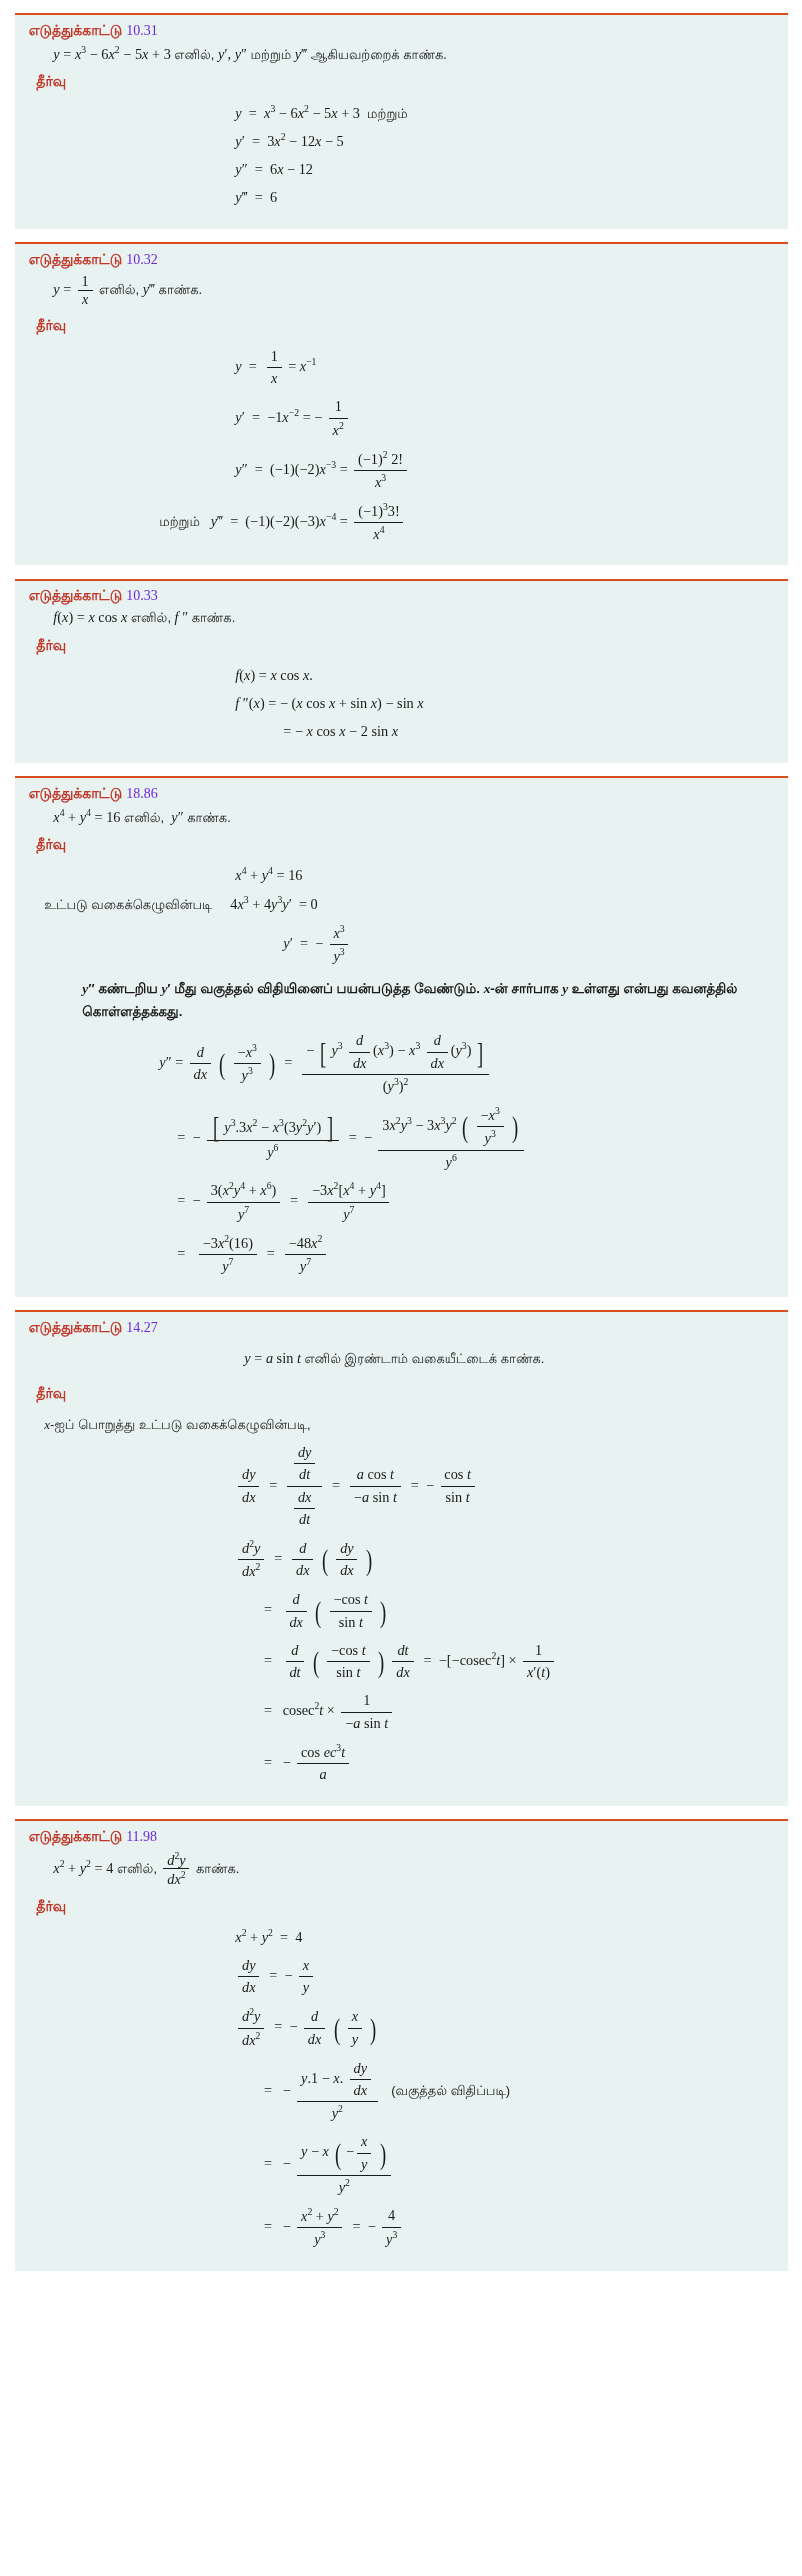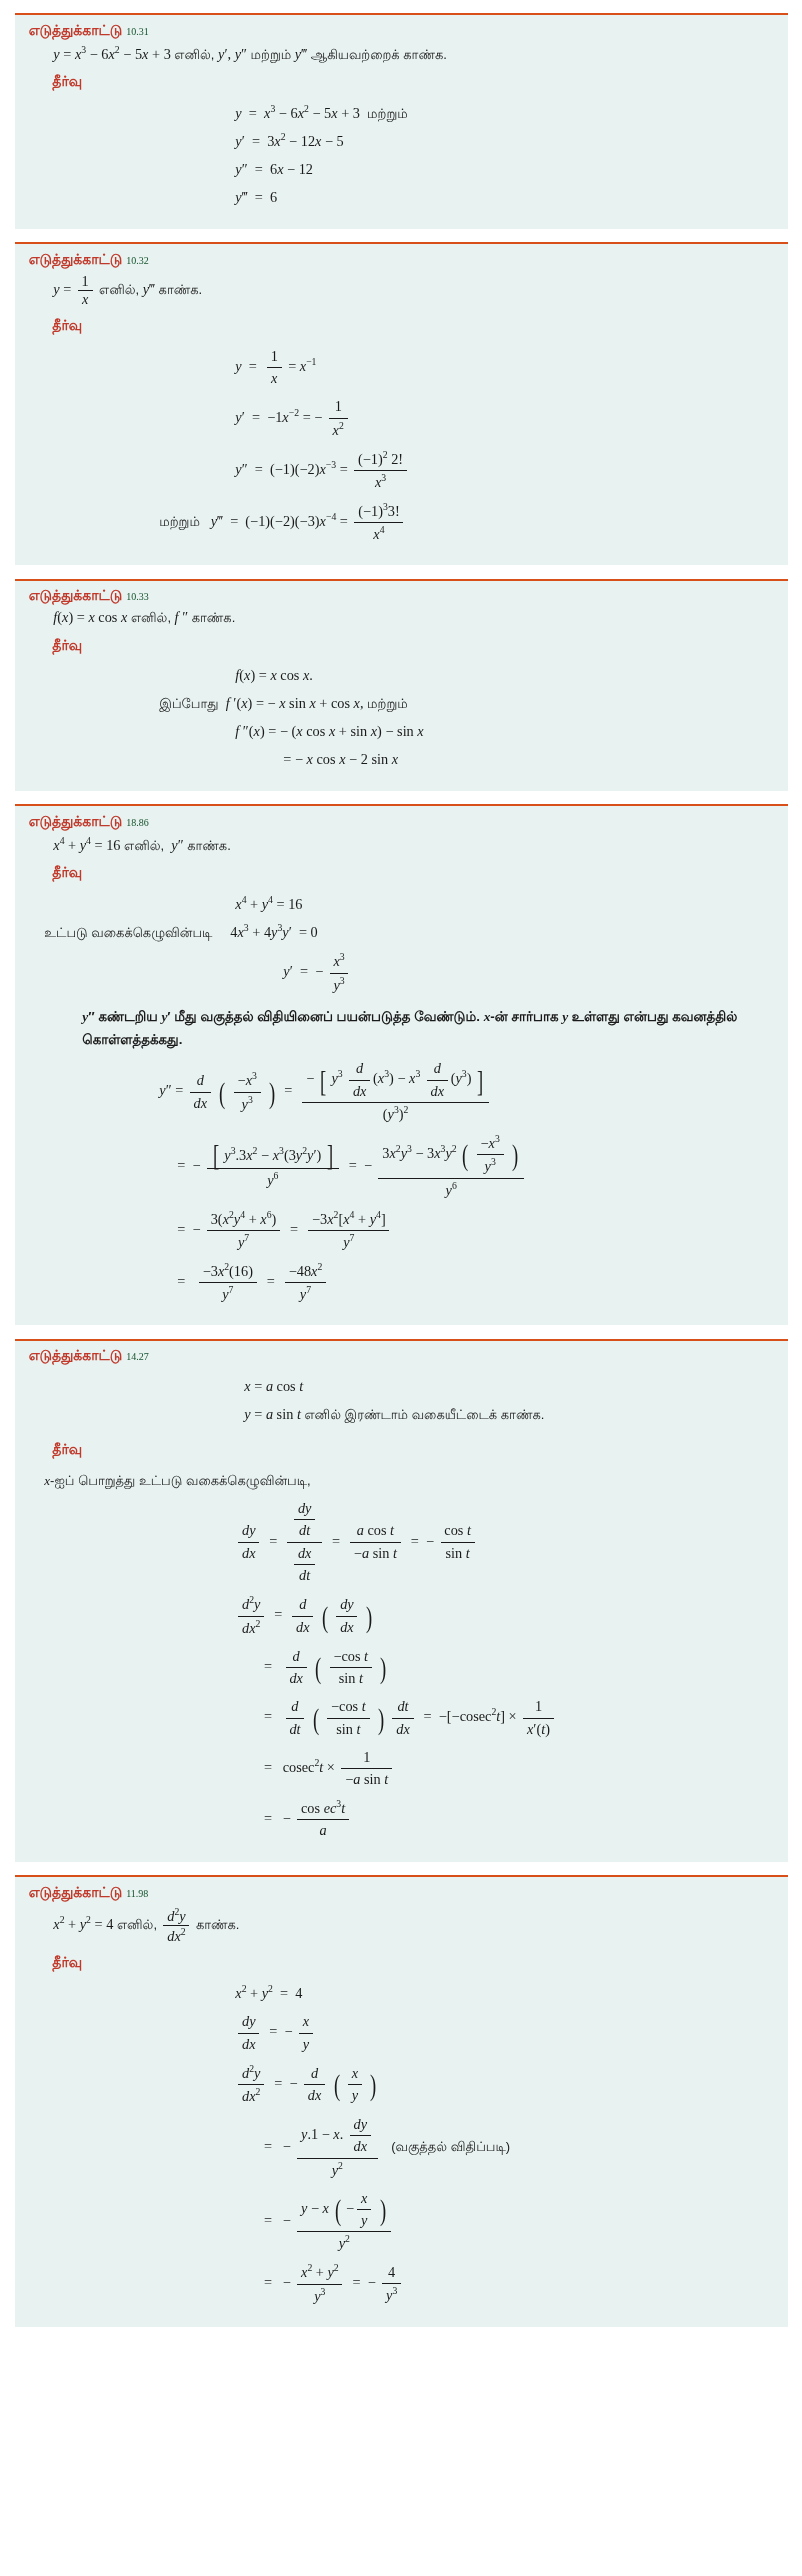--- a/index.html
+++ b/index.html
@@ -23,37 +23,36 @@
     padding: 0 0 13.4px 0;
   }
   .example-head {
     padding: 6.7px 13.4px 1.9px 13.4px;
     font-size: 14px;
     font-weight: bold;
     color: #c0392b;
     font-family: "Liberation Sans", sans-serif;
   }
   .example-head .num {
-    color: #14532d;
+    color: #6d28d9;
     font-family: "Liberation Serif", serif;
     font-weight: normal;
-    font-size: 10px;
+    font-size: 14px;
     margin-top: 18px;
   }
   .problem {
     padding: 1.9px 13.4px 5.7px 38px;
     font-size: 14.3px;
   }
   .solution-label {
     padding: 3.8px 13.4px 1.9px 21px;
     font-size: 14px;
     font-weight: bold;
     color: #c0392b;
     font-family: "Liberation Sans", sans-serif;
-    margin-left: 16px;
   }
   .math-area {
     padding: 1.9px 29px 0 29px;
   }
   .ln {
     margin: 6.7px 0;
     font-size: 14.3px;
     line-height: 1.5;
   }
   .indent2 { padding-left: 115px; }
@@ -157,23 +156,20 @@
       <span class="num">10.33</span>
     </div>
     <div class="problem">
       <i>f</i>(<i>x</i>) = <i>x</i> cos <i>x</i> <span class="tamil">எனில்,</span> <i>f</i> ″ <span class="tamil">காண்க.</span>
     </div>
     <div class="solution-label">தீர்வு</div>
     <div class="math-area">
       <div class="ln indent3">
         <i>f</i>(<i>x</i>) = <i>x</i> cos <i>x</i>.
       </div>
-      <div class="ln indent2">
-        <span class="tamil">இப்போது</span> &nbsp;<i>f</i> ′(<i>x</i>) = − <i>x</i> sin <i>x</i> + cos <i>x</i>, <span class="tamil">மற்றும்</span>
-      </div>
       <div class="ln indent3">
         <i>f</i> ″(<i>x</i>) = − (<i>x</i> cos <i>x</i> + sin <i>x</i>) − sin <i>x</i>
       </div>
       <div class="ln indent4">
         = − <i>x</i> cos <i>x</i> − 2 sin <i>x</i>
       </div>
     </div>
   </div>
 
   <div class="example-block">
@@ -269,23 +265,20 @@
     </div>
   </div>
 
   <div class="example-block">
     <div class="example-head">
       <span>எடுத்துக்காட்டு</span>
       <span class="num">14.27</span>
     </div>
     <div class="problem">
       <div class="ln indent3">
-        <i>x</i> = <i>a</i> cos <i>t</i>
-      </div>
-      <div class="ln indent3">
         <i>y</i> = <i>a</i> sin <i>t</i> <span class="tamil">எனில் இரண்டாம் வகையீட்டைக் காண்க.</span>
       </div>
     </div>
     <div class="solution-label">தீர்வு</div>
     <div class="math-area">
       <div class="ln">
         <span class="tamil"><i>x</i>-ஐப் பொறுத்து உட்படு வகைக்கெழுவின்படி,</span>
       </div>
 
       <div class="ln indent3">

